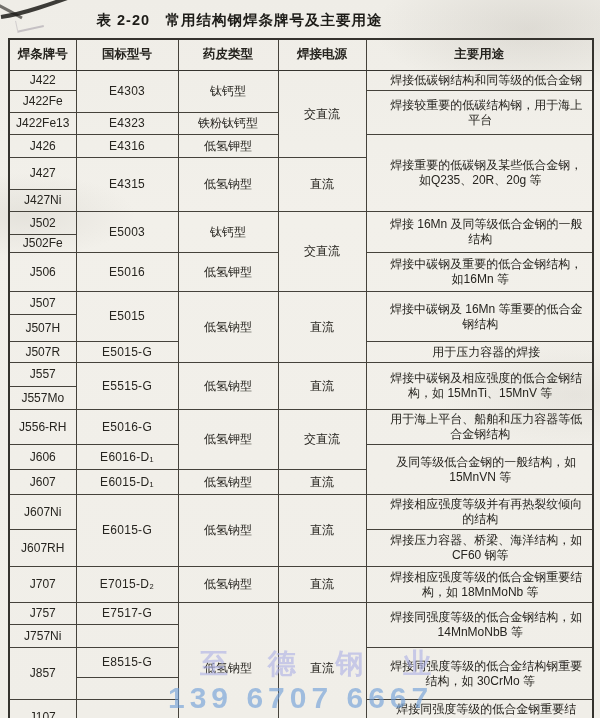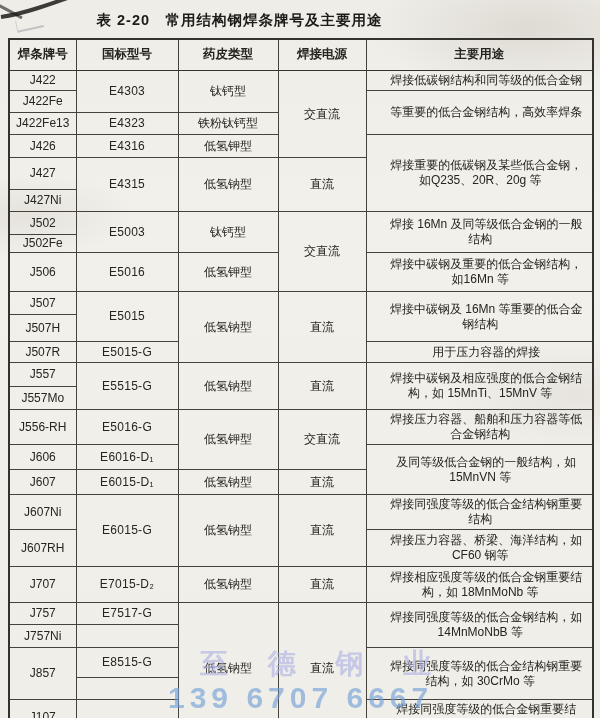--- a/index.html
+++ b/index.html
@@ -84,21 +84,21 @@
 
   <tr style="height:18px">
     <td>J422</td>
     <td class="model" rowspan="2">E4303</td>
     <td rowspan="2">钛钙型</td>
     <td rowspan="4">交直流</td>
     <td class="use">焊接低碳钢结构和同等级的低合金钢</td>
   </tr>
   <tr style="height:22px">
     <td>J422Fe</td>
-    <td class="use" rowspan="2">等重要的低合金钢结构，高效率焊条</td>
+    <td class="use" rowspan="2">焊接较重要的低碳结构钢，用于海上平台</td>
   </tr>
   <tr style="height:22px">
     <td>J422Fe13</td>
     <td class="model">E4323</td>
     <td>铁粉钛钙型</td>
   </tr>
   <tr style="height:23px">
     <td>J426</td>
     <td class="model">E4316</td>
     <td>低氢钾型</td>
@@ -152,39 +152,39 @@
     <td class="use" rowspan="2">焊接中碳钢及相应强度的低合金钢结构，如 15MnTi、15MnV 等</td>
   </tr>
   <tr style="height:23px">
     <td>J557Mo</td>
   </tr>
   <tr style="height:32px">
     <td>J556-RH</td>
     <td class="model">E5016-G</td>
     <td rowspan="2">低氢钾型</td>
     <td rowspan="2">交直流</td>
-    <td class="use">焊接压力容器、船舶和压力容器等低合金钢结构</td>
+    <td class="use">用于海上平台、船舶和压力容器等低合金钢结构</td>
   </tr>
   <tr style="height:25px">
     <td>J606</td>
     <td class="model">E6016-D₁</td>
     <td class="use" rowspan="2">及同等级低合金钢的一般结构，如 15MnVN 等</td>
   </tr>
   <tr style="height:25px">
     <td>J607</td>
     <td class="model">E6015-D₁</td>
     <td>低氢钠型</td>
     <td>直流</td>
   </tr>
   <tr style="height:33px">
     <td>J607Ni</td>
     <td class="model" rowspan="2">E6015-G</td>
     <td rowspan="2">低氢钠型</td>
     <td rowspan="2">直流</td>
-    <td class="use">焊接同强度等级的低合金结构钢重要结构</td>
+    <td class="use">焊接相应强度等级并有再热裂纹倾向的结构</td>
   </tr>
   <tr style="height:37px">
     <td>J607RH</td>
     <td class="use">焊接压力容器、桥梁、海洋结构，如 CF60 钢等</td>
   </tr>
   <tr style="height:36px">
     <td>J707</td>
     <td class="model">E7015-D₂</td>
     <td>低氢钠型</td>
     <td>直流</td>

